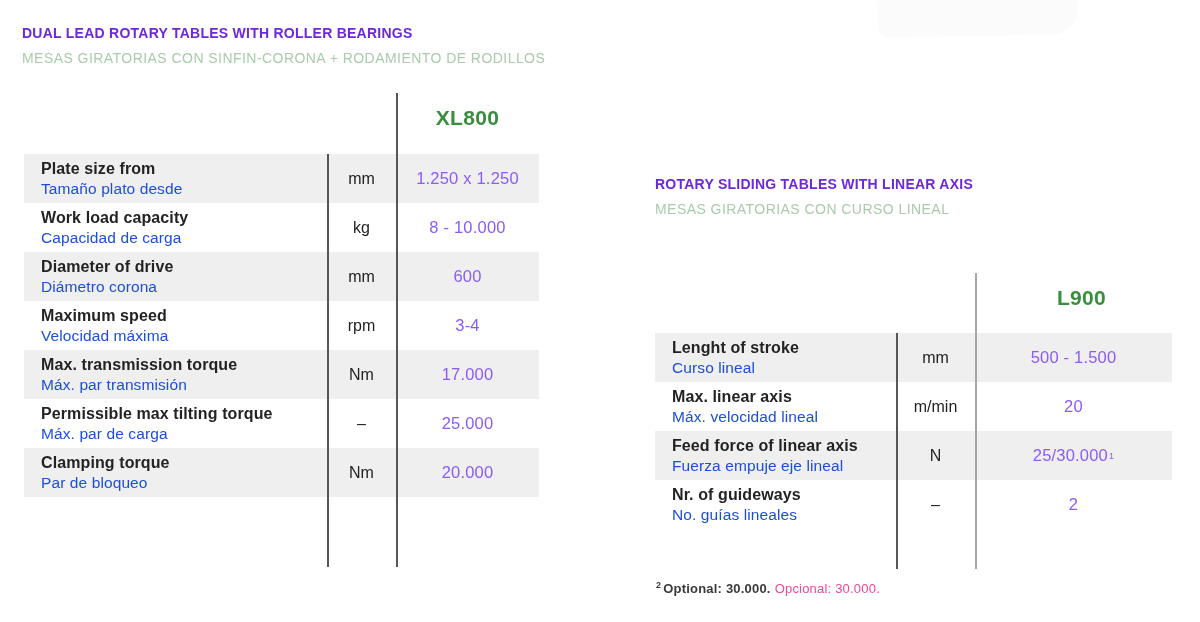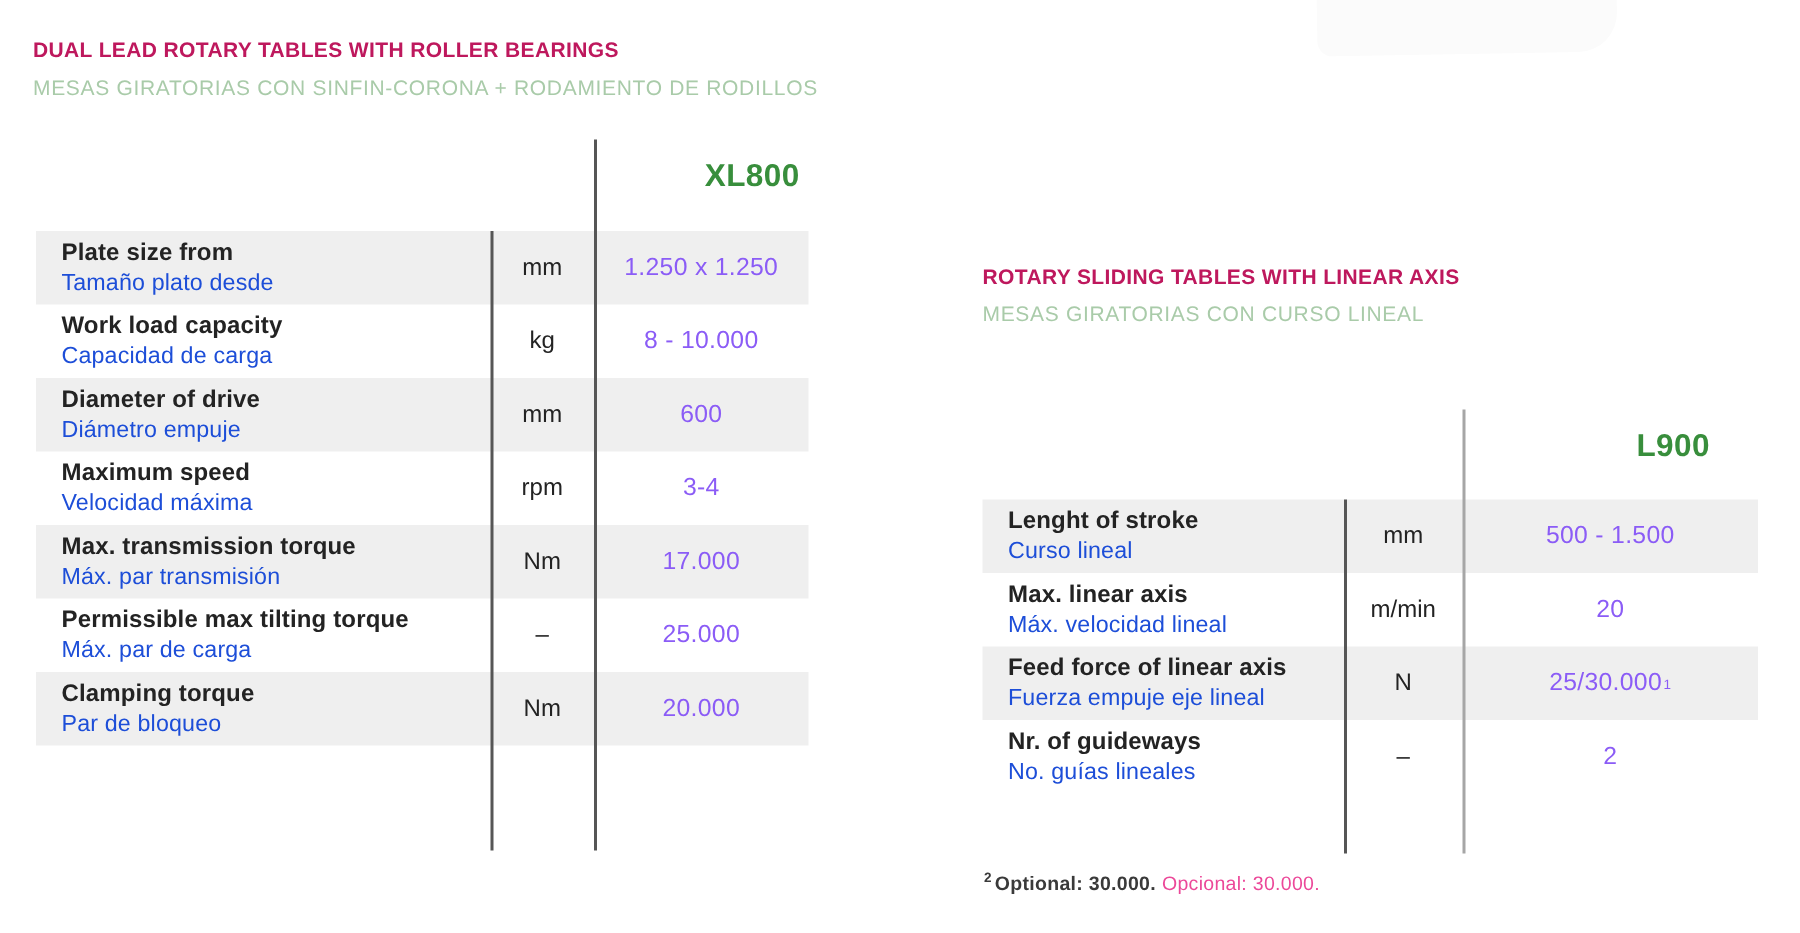--- a/index.html
+++ b/index.html
@@ -2,28 +2,28 @@
 <html><head>
 <meta charset="utf-8">
 <style>
   html,body{margin:0;padding:0;}
   body{
     width:1200px;height:622px;position:relative;background:#ffffff;
     font-family:"Liberation Sans", sans-serif;overflow:hidden;
     -webkit-font-smoothing:antialiased;
   }
   .section-header{position:absolute;}
-  .sec-title{font-size:14px;font-weight:bold;color:#be185d;letter-spacing:.25px;}
+  .sec-title{font-size:14px;font-weight:bold;color:#6d28d9;letter-spacing:.25px;}
   .sec-subtitle{font-size:14px;color:#a9cba9;letter-spacing:.45px;margin-top:9px;}
 
   .spec-table{position:absolute;}
   .t-left{left:24px;top:93px;width:515px;height:474px;}
   .t-right{left:655px;top:273px;width:517px;height:296px;}
 
-  .model-slot{position:absolute;top:0;display:flex;align-items:center;justify-content:center;padding-left:34px;}
+  .model-slot{position:absolute;top:0;display:flex;align-items:center;justify-content:center;}
   .t-left .model-slot{left:372px;width:143px;height:50px;}
   .t-right .model-slot{left:328px;width:197px;height:49px;text-align:right;}
   .model-name{font-size:21px;font-weight:bold;color:#388e3c;letter-spacing:.3px;}
 
   .rows{position:absolute;left:0;right:0;}
   .t-left .rows{top:61px;}
   .t-right .rows{top:60px;}
   .spec-row{display:flex;height:49px;align-items:stretch;}
   .spec-row:nth-child(odd){background:#efefef;}
   .col-label{flex:1;display:flex;flex-direction:column;justify-content:center;padding-left:17px;}
@@ -85,21 +85,21 @@
       <div class="label-en">Work load capacity</div>
       <div class="label-es">Capacidad de carga</div>
     </div>
     <div class="col-unit">kg</div>
     <div class="col-value">8 - 10.000</div>
   </div>
 
   <div class="spec-row">
     <div class="col-label">
       <div class="label-en">Diameter of drive</div>
-      <div class="label-es">Diámetro empuje</div>
+      <div class="label-es">Diámetro corona</div>
     </div>
     <div class="col-unit">mm</div>
     <div class="col-value">600</div>
   </div>
 
   <div class="spec-row">
     <div class="col-label">
       <div class="label-en">Maximum speed</div>
       <div class="label-es">Velocidad máxima</div>
     </div>

